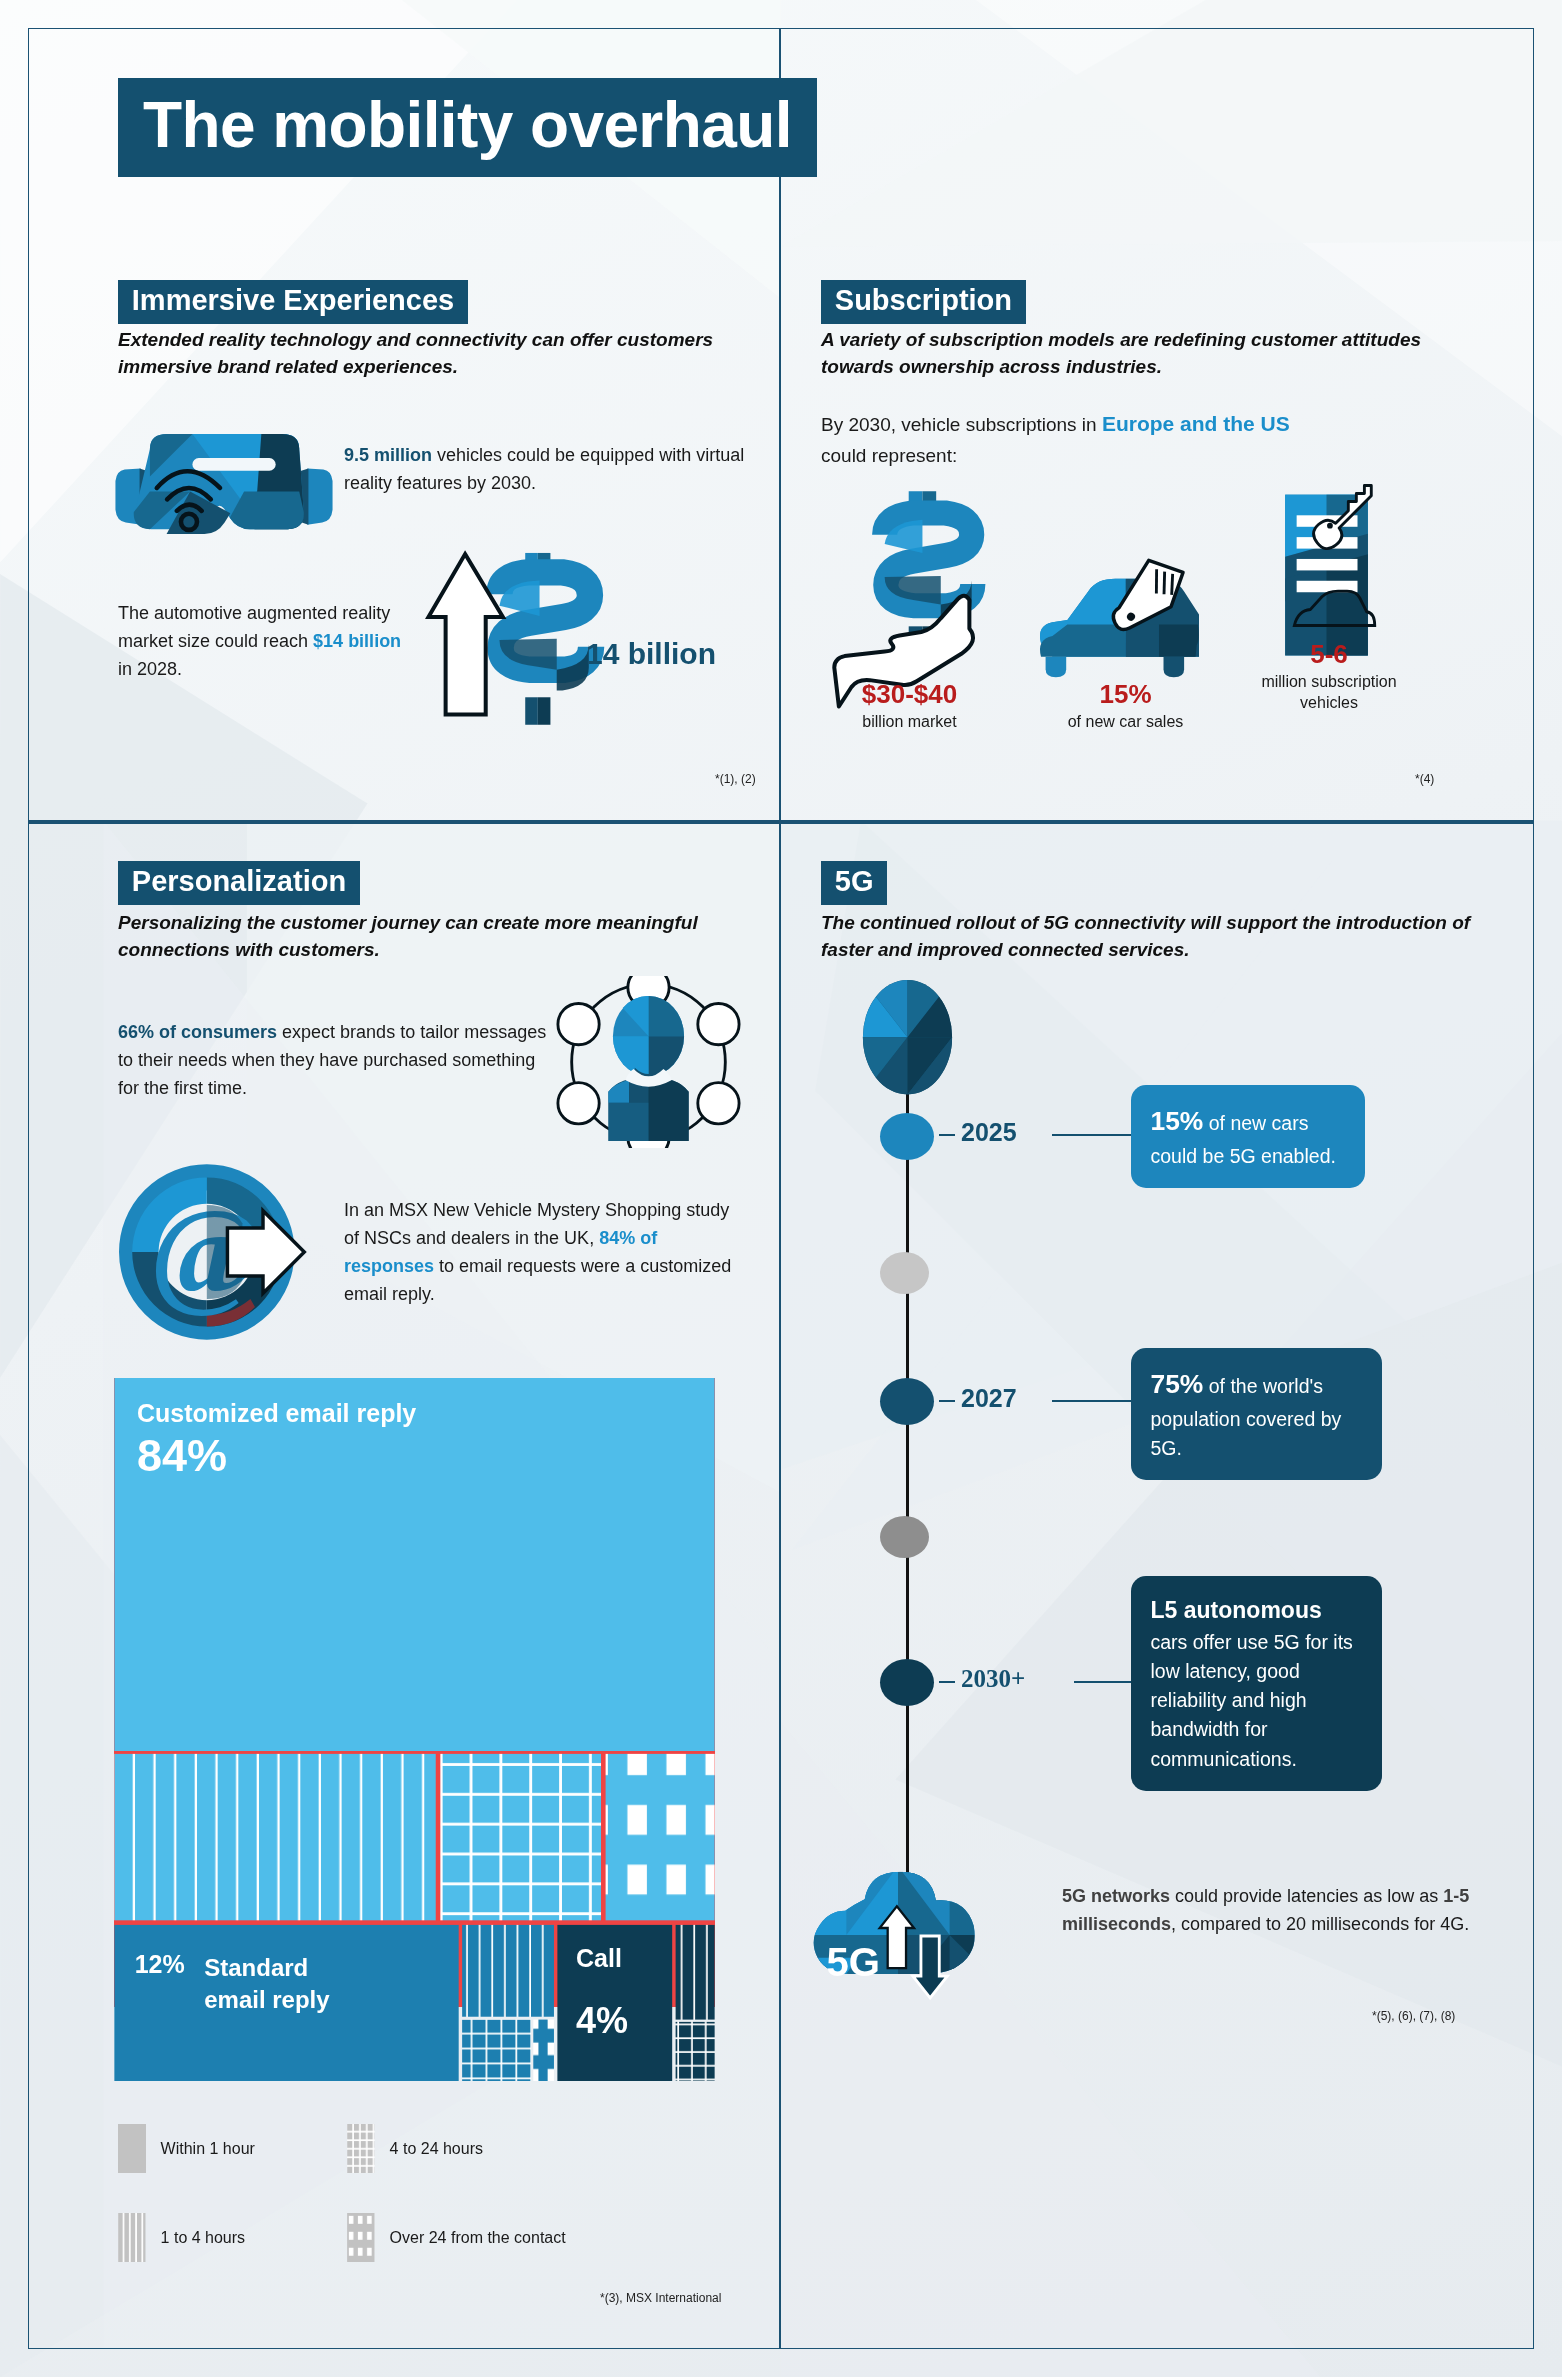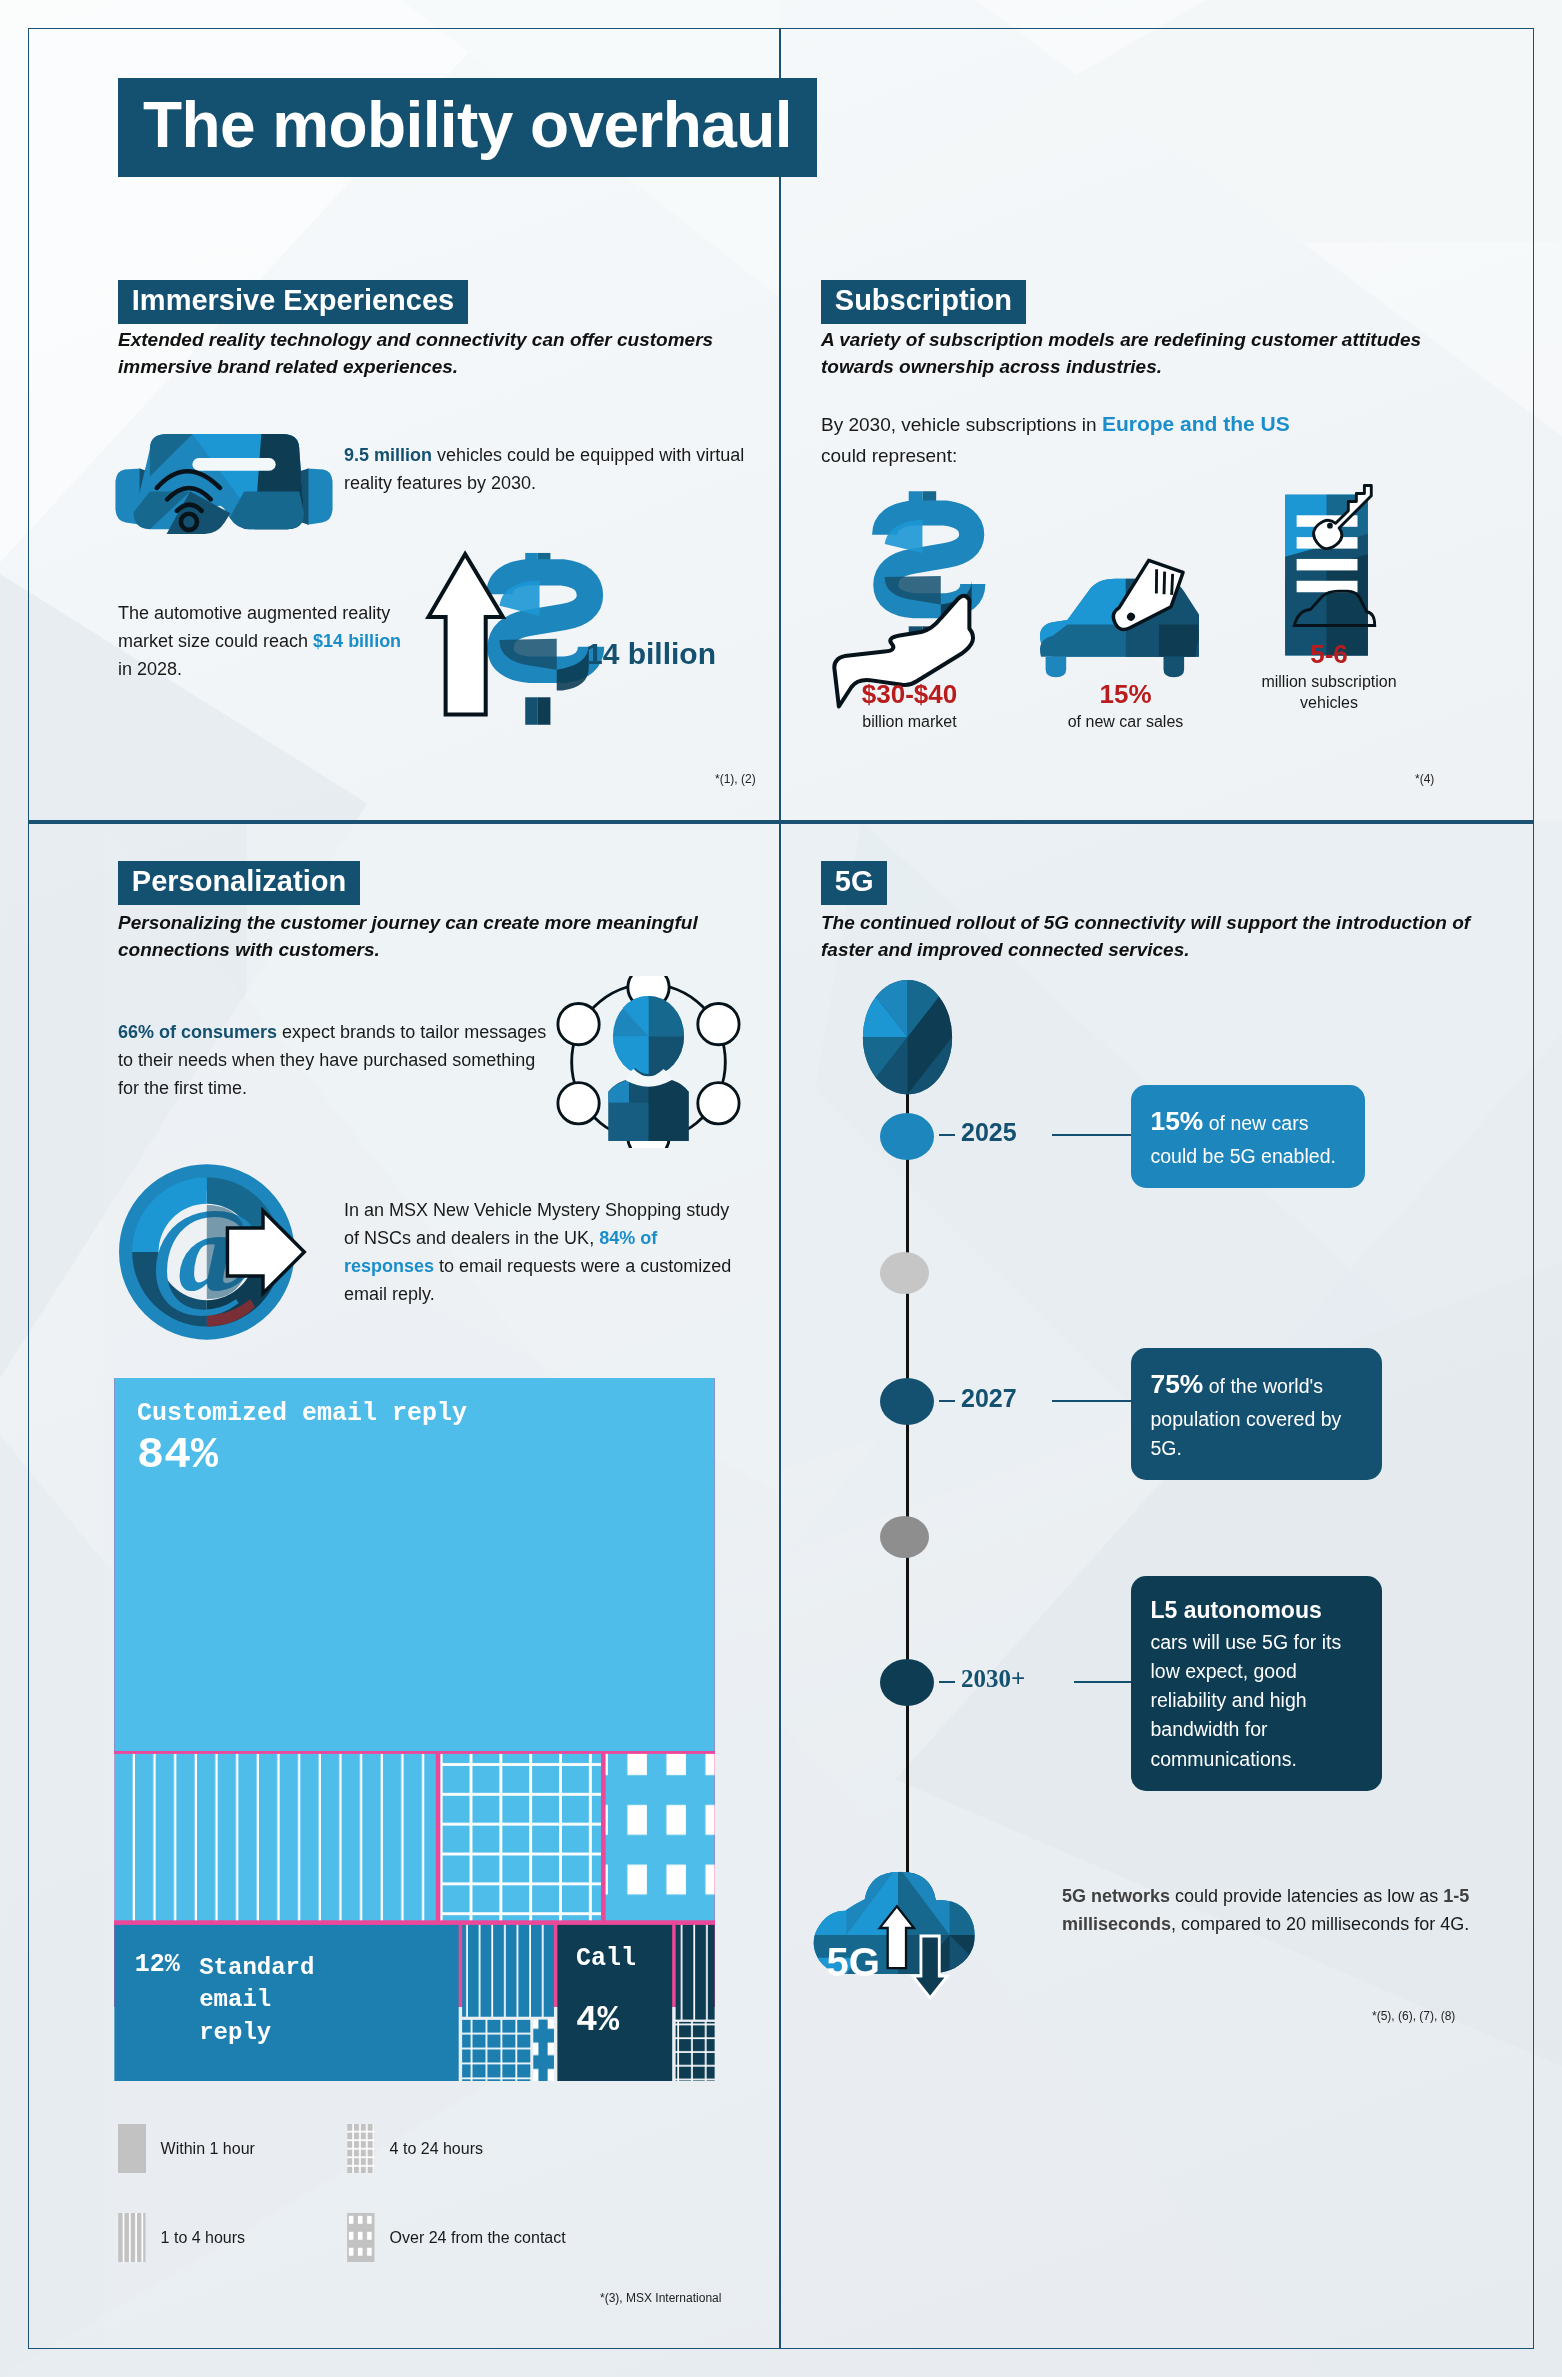--- a/index.html
+++ b/index.html
@@ -306,21 +306,21 @@
       <path d="M160 78 l0 164 q44 0 62 -32 l0 -100 q-18 -32 -62 -32 z" fill="#14506f" opacity="0.55"></path>
       <polygon points="196,118 258,118 258,88 330,160 258,232 258,202 196,202" fill="#ffffff" stroke="#06131a" stroke-width="6" stroke-linejoin="miter"></polygon>
     </g>
   </svg>
 </div>
 
 <div class="body-txt" style="left:344px; top:1197px; width:402px;">
   <span>In an MSX New Vehicle Mystery Shopping study of NSCs and dealers in the UK, </span><span class="lt">84% of responses</span><span> to email requests were a customized email reply.</span>
 </div>
 
-<div class="treemap" style="left:114px; top:1378px; width:601px; height:629px; background:#ec4899;font-family:Liberation Mono, monospace;">
+<div class="treemap" style="left:114px; top:1378px; width:601px; height:629px; background:#ef4444;">
 
   <svg width="601" height="703" viewBox="0 0 1046 1225">
     <defs>
       <pattern id="p-stripes-lt" width="36" height="36" patternUnits="userSpaceOnUse">
         <rect width="36" height="36" fill="#4fbdea"></rect>
           <rect x="32" width="4" height="36" fill="#fff"></rect>
       </pattern>
       <pattern id="p-grid-lt" width="52" height="52" patternUnits="userSpaceOnUse">
         <rect width="52" height="52" fill="#4fbdea"></rect>
         <rect x="47" width="5" height="52" fill="#fff"></rect>
@@ -491,21 +491,21 @@
 </div>
 
 <div class="tl-dot" style="left:880px; top:1516px; width:49px; height:42px; background:#8e8e8e;"></div>
 
 <div class="tl-dot" style="left:880px; top:1659px; width:54px; height:47px; background:#0d3c53;"></div>
 <div class="tl-tick" style="left:939px; top:1681px; width:16px; background:#14506f;"></div>
 <div class="tl-year" style="left:961px; top:1665px;font-family:Liberation Serif, serif;">2030+</div>
 <div class="tl-tick" style="left:1074px; top:1681px; width:60px; background:#14506f;"></div>
 <div class="tl-card" style="left:1131px; top:1576px; width:251px; background:#0d3c53;">
   <div class="t">
-    <b style="font-size:23px;">L5 autonomous</b><span> cars will use 5G for its low expect, good reliability and high bandwidth for communications.</span>
+    <b style="font-size:23px;">L5 autonomous</b><span> cars offer use 5G for its low latency, good reliability and high bandwidth for communications.</span>
   </div>
 </div>
 
 <div class="icon" style="left:812px; top:1866px;">
   <svg width="172" height="155" viewBox="0 0 300 270">
     <defs>
       <clipPath id="clipCloud">
         <path d="M92 58 q8 -48 62 -48 q54 0 62 50 q52 -4 66 44 q10 50 -34 74 q-20 10 -52 10 l-130 0 q-40 0 -56 -28 q-16 -30 4 -58 q16 -24 44 -24 q14 -10 34 -20 z"></path>
       </clipPath>
     </defs>

